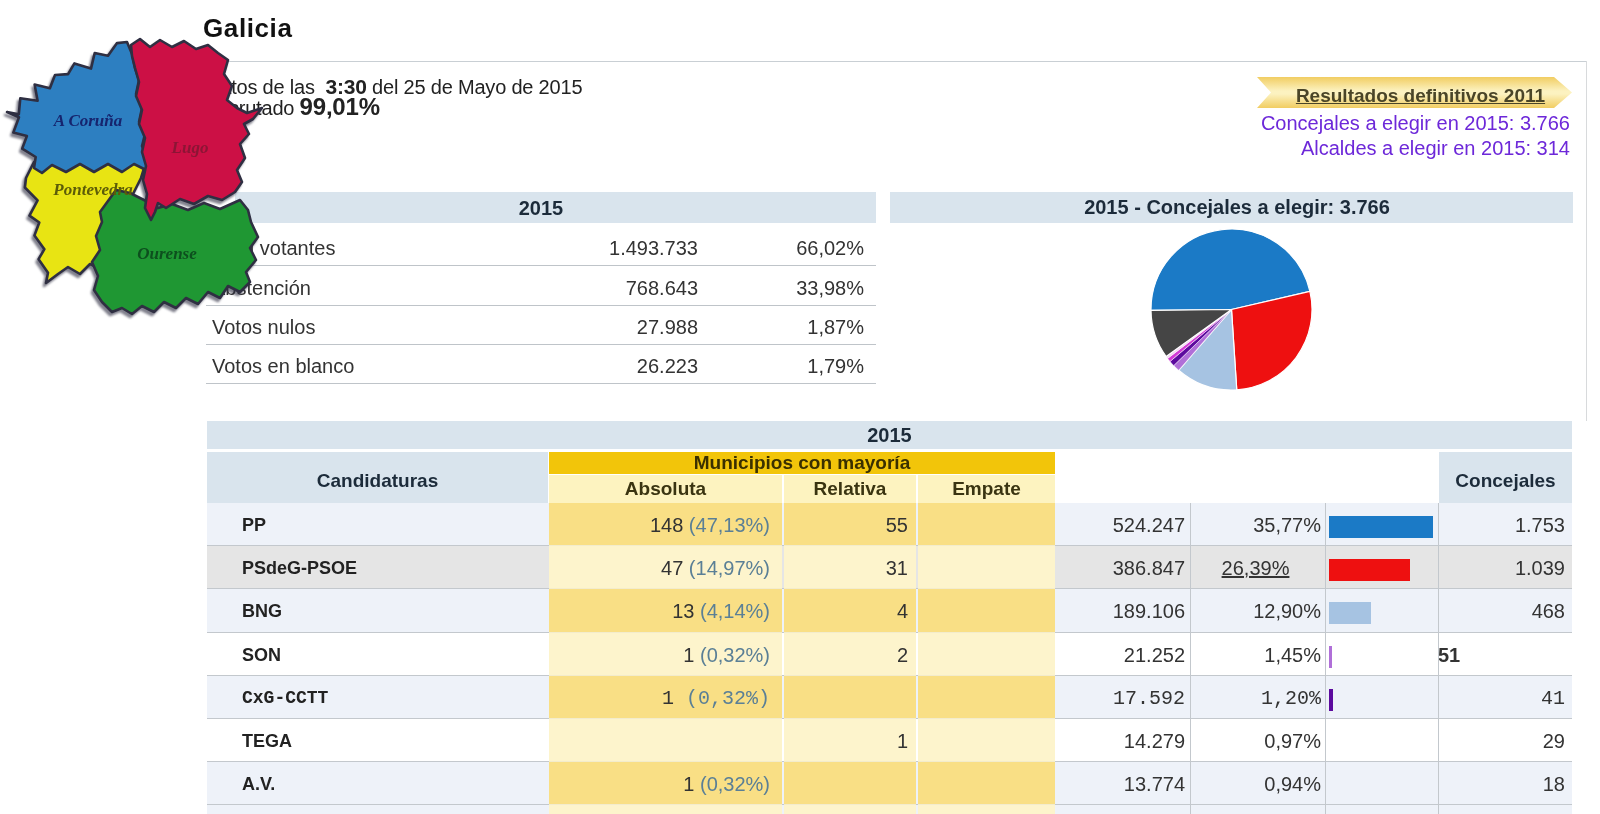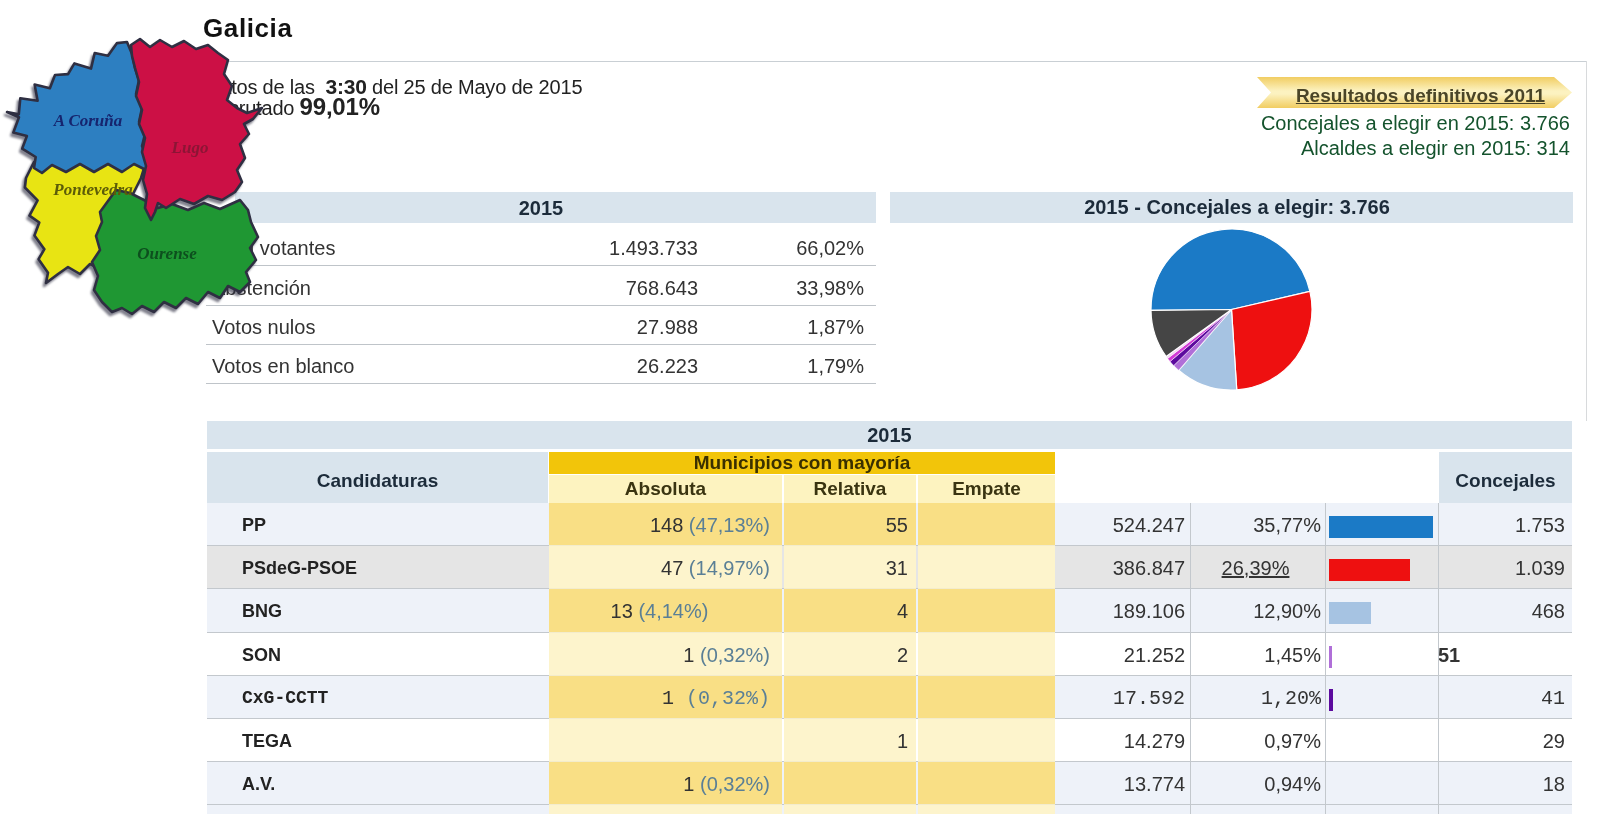--- a/index.html
+++ b/index.html
@@ -26,21 +26,21 @@
   Escrutado <b style="font-size:24px;">99,01%</b>
 </div>
 
 <div class="abs" style="left:1257px;top:77px;width:315px;height:31px;
   background:linear-gradient(to bottom,#f1cd62,#fcf2c0 45%,#fcf2c0 55%,#f1cd62);
   clip-path:polygon(0 0,297px 0,315px 15.5px,297px 31px,0 31px,14px 15.5px);
   text-align:center;line-height:31px;font-size:19px;font-weight:bold;color:#4a4528;padding:3px 0 0 12px;box-sizing:border-box;">
   <span style="text-decoration:underline;">Resultados definitivos 2011</span>
 </div>
 
-<div class="abs" style="left:1000px;top:111px;width:570px;text-align:right;font-size:20px;line-height:25px;color:#14532d;">
+<div class="abs" style="left:1000px;top:111px;width:570px;text-align:right;font-size:20px;line-height:25px;color:#6d28d9;">
   Concejales a elegir en 2015: 3.766<br>
   Alcaldes a elegir en 2015: 314
 </div>
 
 <div class="abs band" style="left:235px;top:192px;width:641px;height:31px;"></div>
 <div class="abs hdrtxt" style="left:206px;top:197px;width:670px;text-align:center;font-size:20px;">2015</div>
 <div class="abs" style="left:206px;top:223px;width:670px;">
   <div style="position:absolute;left:6px;top:14px;font-size:20px;">Total votantes</div>
   <div style="position:absolute;left:0;top:14px;width:492px;text-align:right;font-size:20px;">1.493.733</div>
   <div style="position:absolute;left:0;top:14px;width:658px;text-align:right;font-size:20px;">66,02%</div>
@@ -122,21 +122,21 @@
 </div>
 <div style="position:absolute;left:0;top:85px;width:1365px;height:1px;background:#c3c8cd;"></div>
 <div style="position:absolute;left:342px;top:85px;width:233px;height:1px;background:#f3eccc;"></div>
 <div style="position:absolute;left:577px;top:85px;width:132px;height:1px;background:#f3eccc;"></div>
 <div style="position:absolute;left:711px;top:85px;width:137px;height:1px;background:#f3eccc;"></div>
 <div style="position:absolute;left:0;top:86px;width:1365px;height:43px;background:#eef2f9;">
   <div style="position:absolute;left:342px;top:0;width:233px;height:43px;background:#f9df85;"></div>
   <div style="position:absolute;left:577px;top:0;width:132px;height:43px;background:#f9df85;"></div>
   <div style="position:absolute;left:711px;top:0;width:137px;height:43px;background:#f9df85;"></div>
   <div style="position:absolute;left:35px;top:12px;font-size:18px;font-weight:bold;color:#222;">BNG</div>
-  <div style="position:absolute;left:342px;top:11px;width:221px;text-align:center;font-size:20px;"><span class="num">13</span> <span class="pct-paren">(4,14%)</span></div>
+  <div style="position:absolute;left:342px;top:11px;width:221px;text-align:right;font-size:20px;"><span class="num">13</span> <span class="pct-paren">(4,14%)</span></div>
   <div style="position:absolute;left:577px;top:11px;width:124px;text-align:right;font-size:20px;" class="num">4</div>
   <div style="position:absolute;left:848px;top:11px;width:130px;text-align:right;font-size:20px;" class="num">189.106</div>
   <div style="position:absolute;left:983px;top:11px;width:131px;text-align:right;font-size:20px;" class="num">12,90%</div>
   <div style="position:absolute;left:1122px;top:13px;width:42px;height:22px;background:#a6c3e2;"></div>
   <div style="position:absolute;left:1231px;top:11px;width:127px;text-align:right;font-size:20px;" class="num">468</div>
   <div style="position:absolute;left:983px;top:0;width:1px;height:44px;background:#c3c8cd;"></div>
   <div style="position:absolute;left:1118px;top:0;width:1px;height:44px;background:#c3c8cd;"></div>
   <div style="position:absolute;left:1231px;top:0;width:1px;height:44px;background:#c3c8cd;"></div>
 </div>
 <div style="position:absolute;left:0;top:129px;width:1365px;height:1px;background:#c3c8cd;"></div>

